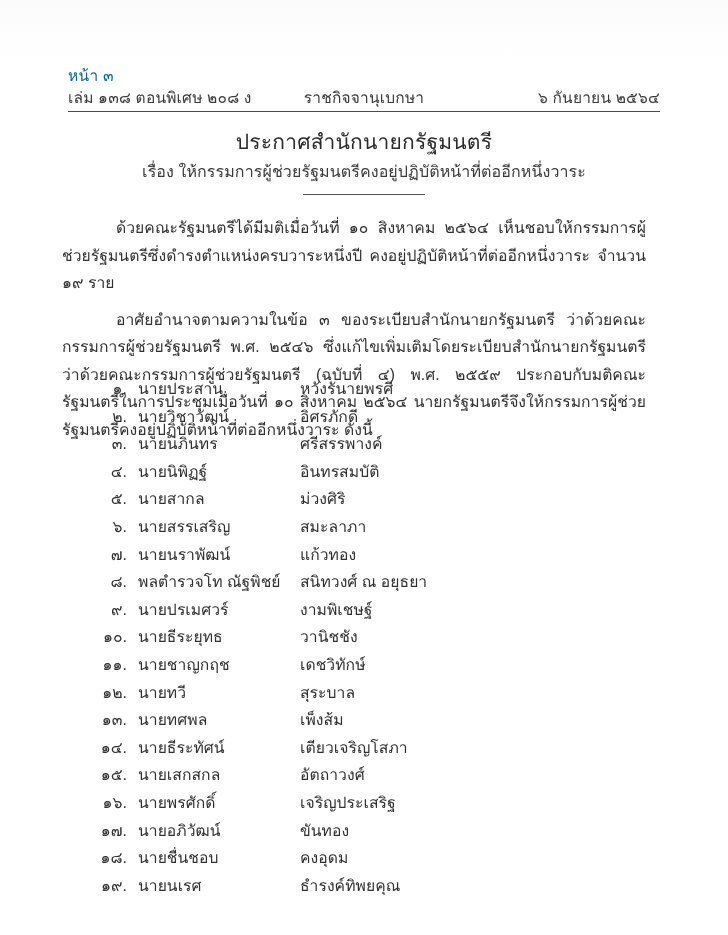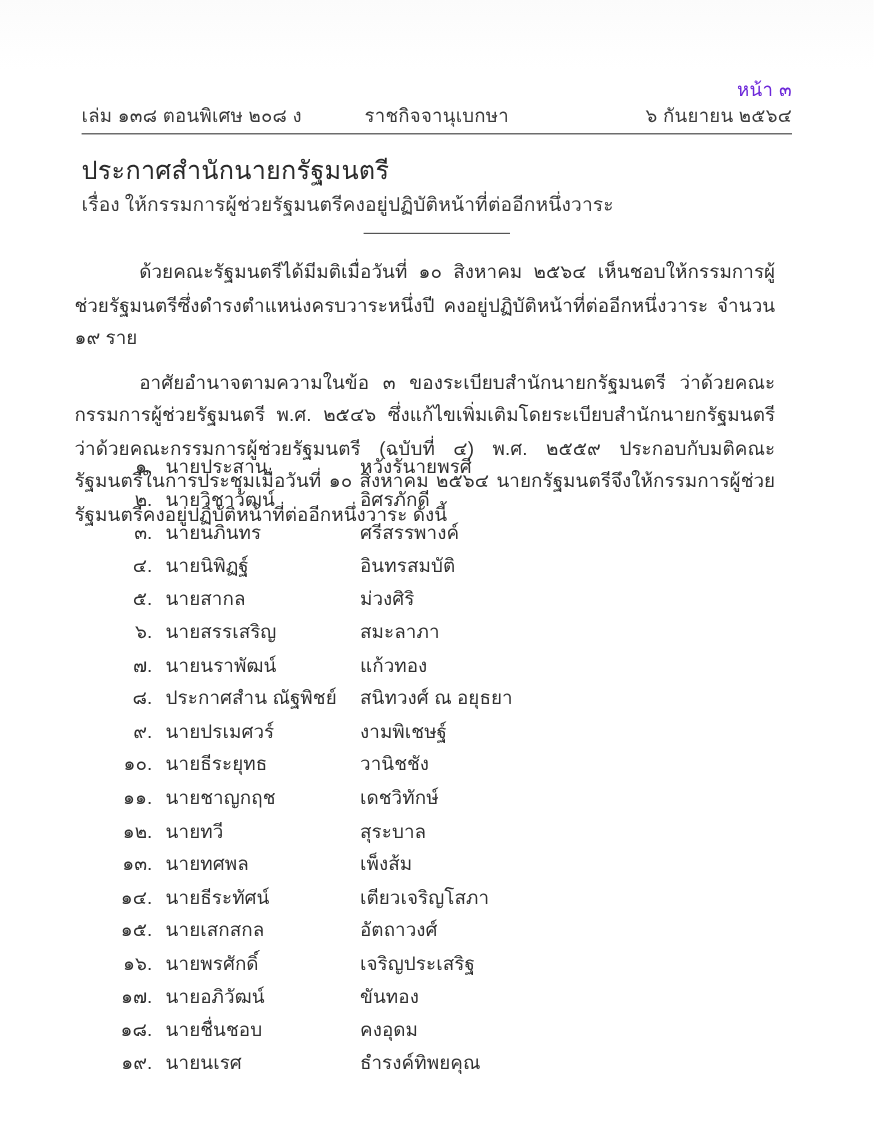--- a/index.html
+++ b/index.html
@@ -30,25 +30,25 @@
   }
 
   
   .masthead {
     position: absolute;
     left: 68px;
     top: 66px;
     width: 592px;
   }
   .masthead-center-top {
-    text-align: right;
+    text-align: left;
     font-size: 15.5px;
     line-height: 20px;
     letter-spacing: 0.3px;
-    color: #6d28d9;
+    color: #0369a1;
   }
   .masthead-row {
     position: relative;
     display: flex;
     align-items: center;
     justify-content: space-between;
     font-size: 15.5px;
     line-height: 22px;
     color: #3a3a3a;
     margin-top: 1px;
@@ -76,22 +76,21 @@
     height: 0;
     border-top: 1.4px solid #4a4a4a;
   }
 
   
   .title-block {
     position: absolute;
     left: 68px;
     top: 128px;
     width: 592px;
-    text-align: left;
-    font-family: Liberation Serif, serif;
+    text-align: center;
   }
   .doc-title {
     font-size: 21px;
     line-height: 28px;
     color: #2a2a2a;
     letter-spacing: 0.2px;
   }
   .doc-subtitle {
     font-size: 16px;
     line-height: 26px;
@@ -221,21 +220,21 @@
       <span class="col-name">นายสรรเสริญ</span>
       <span class="col-surname">สมะลาภา</span>
     </div>
     <div class="list-row">
       <span class="col-num">๗.</span>
       <span class="col-name">นายนราพัฒน์</span>
       <span class="col-surname">แก้วทอง</span>
     </div>
     <div class="list-row">
       <span class="col-num">๘.</span>
-      <span class="col-name">ประกาศสำน ณัฐพิชย์</span>
+      <span class="col-name">พลตำรวจโท ณัฐพิชย์</span>
       <span class="col-surname">สนิทวงศ์ ณ อยุธยา</span>
     </div>
     <div class="list-row">
       <span class="col-num">๙.</span>
       <span class="col-name">นายปรเมศวร์</span>
       <span class="col-surname">งามพิเชษฐ์</span>
     </div>
     <div class="list-row">
       <span class="col-num">๑๐.</span>
       <span class="col-name">นายธีระยุทธ</span>

